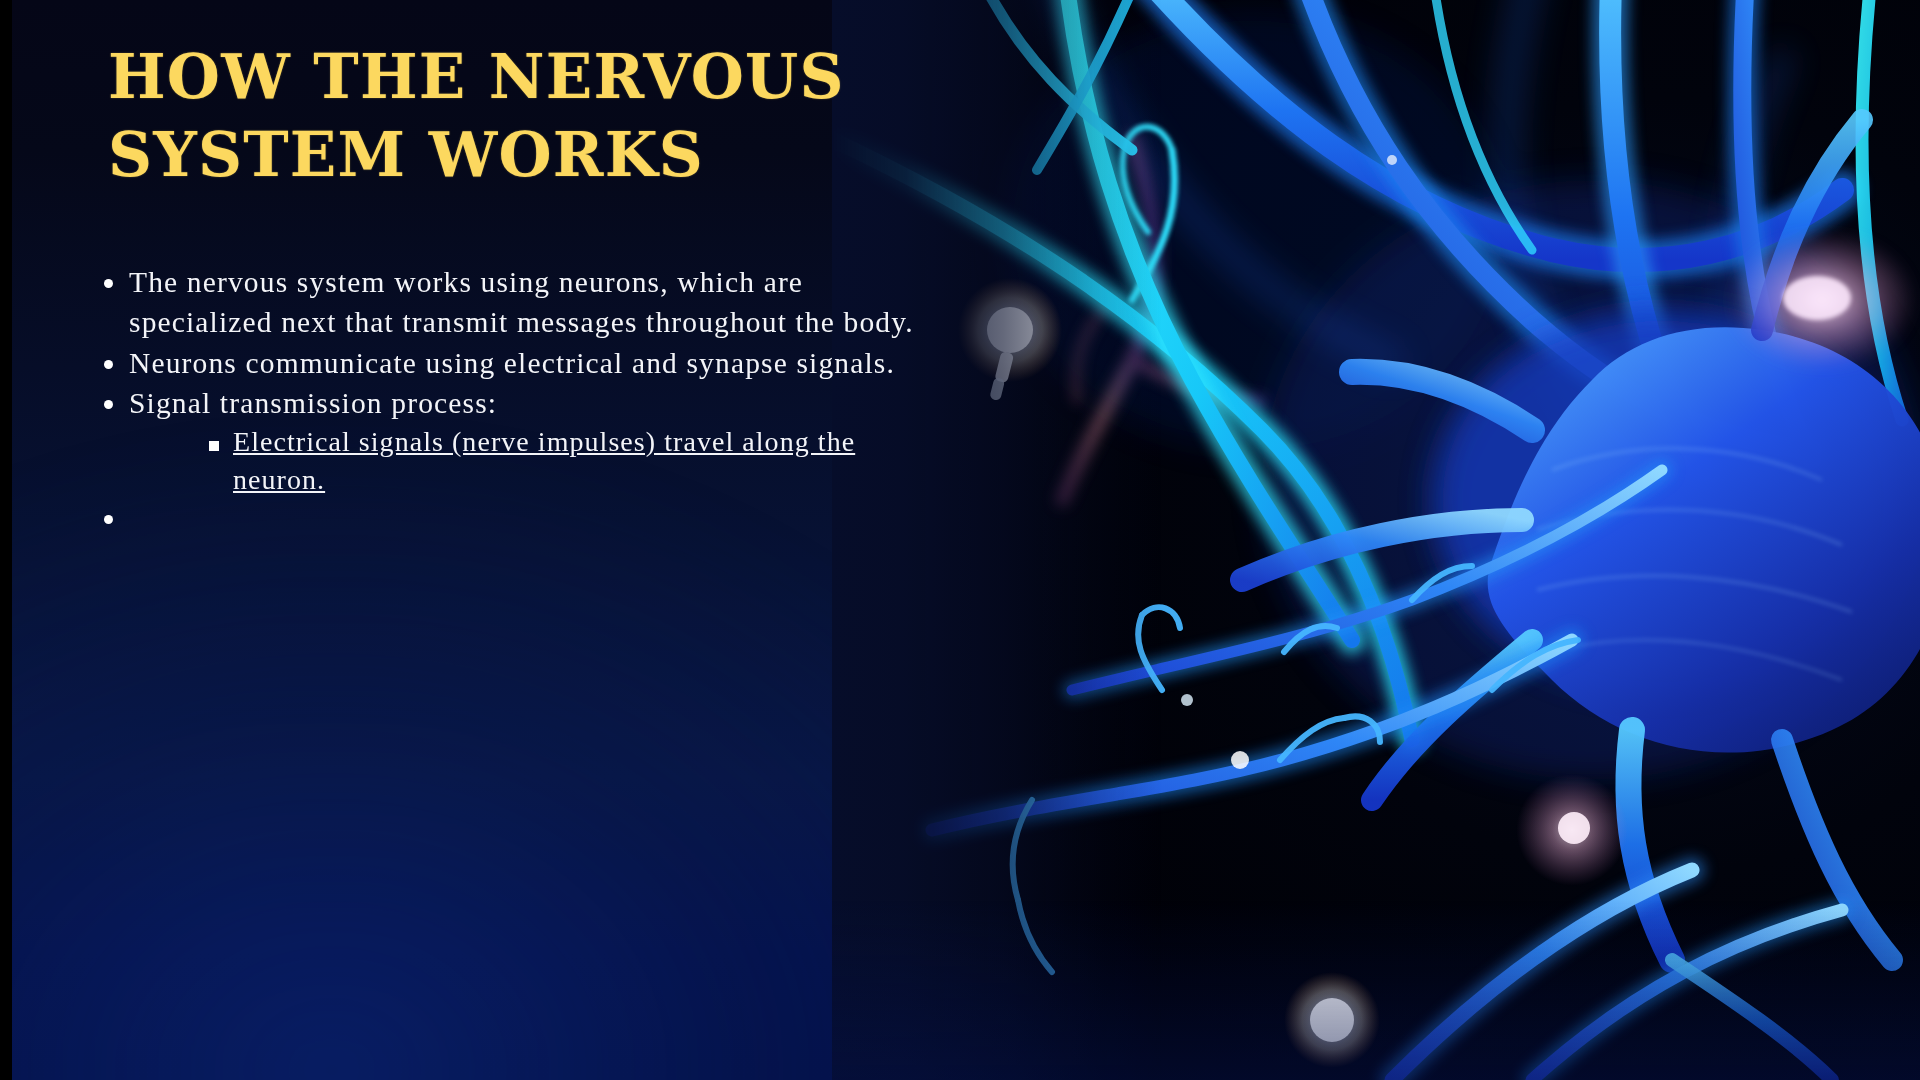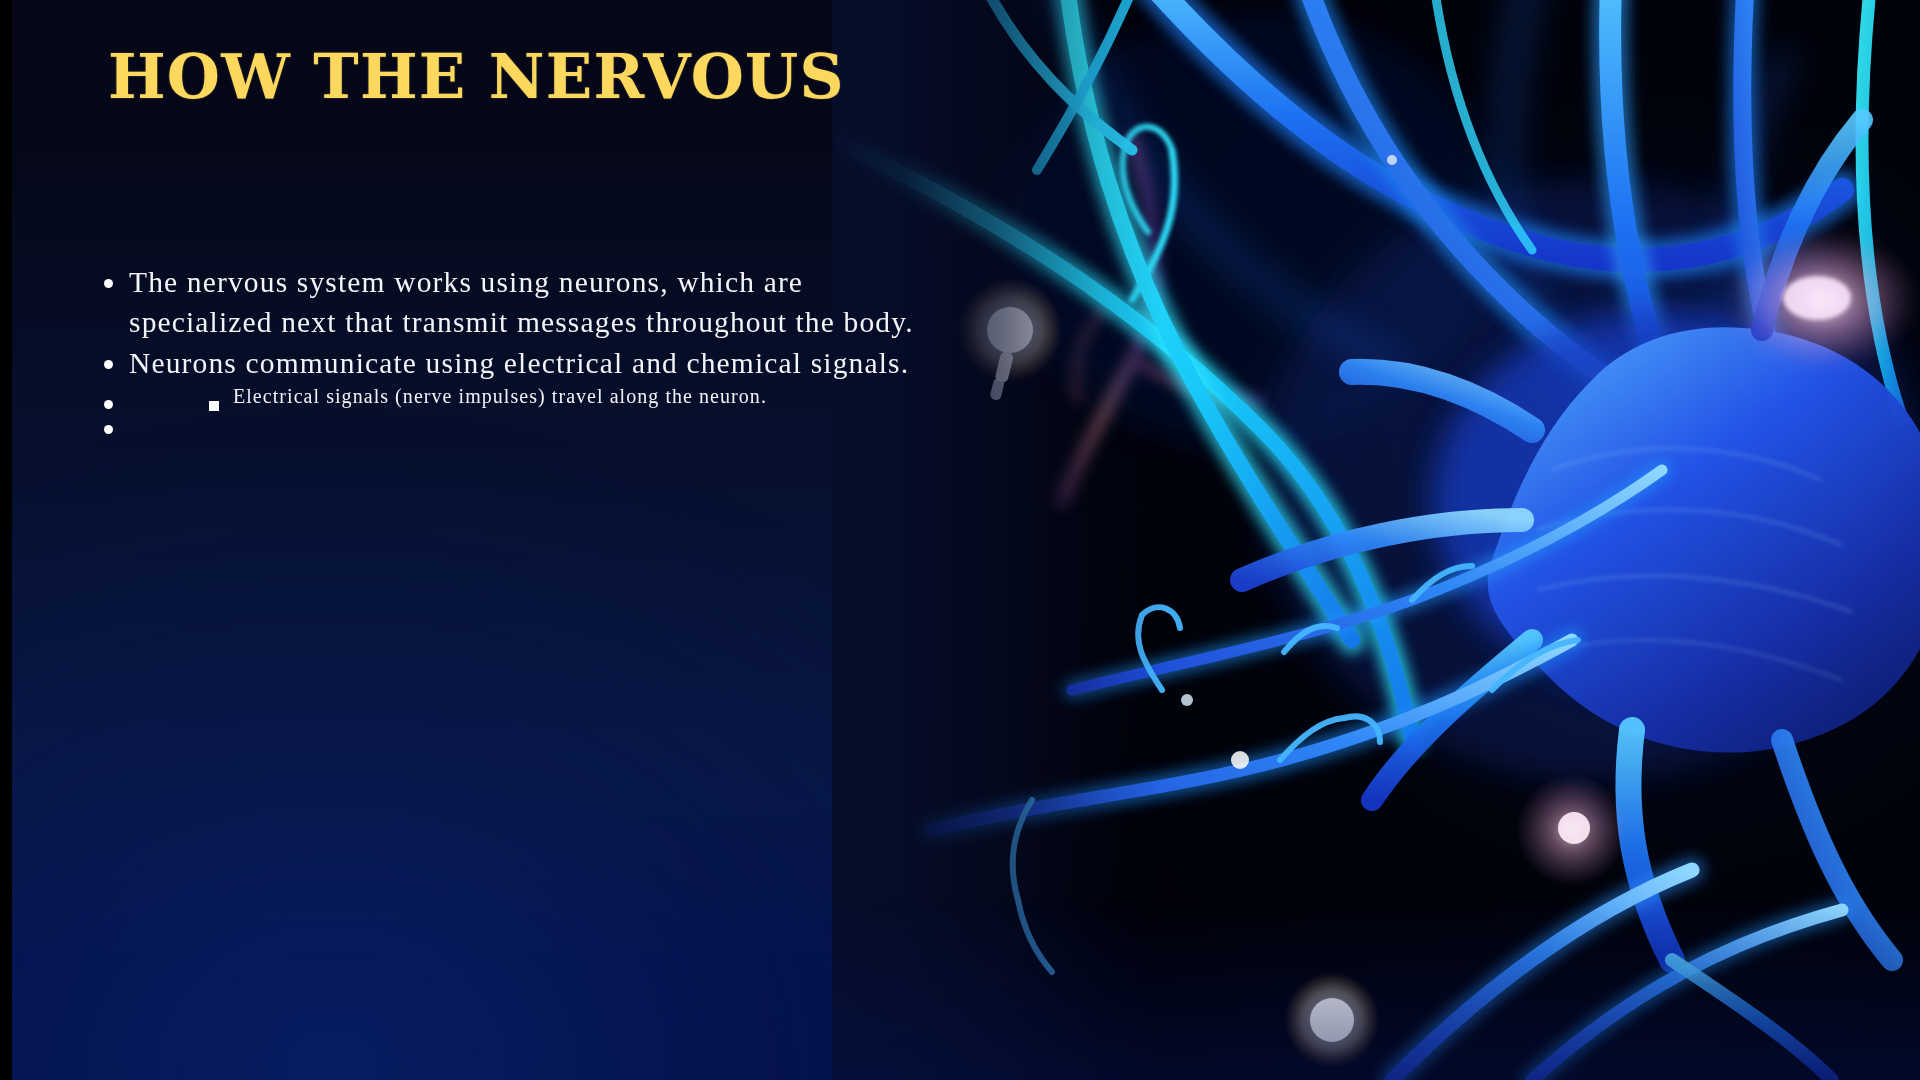--- a/index.html
+++ b/index.html
@@ -144,24 +144,25 @@
   ul.lvl2 {
     list-style: none;
     margin: 0;
     padding: 0;
   }
   ul.lvl2 > li {
     position: relative;
     padding-left: 32px;
     margin-left: 72px;
     color: #f3f4f8;
-    font-size: 20px;
+    font-size: 28px;
     line-height: 1.365;
     letter-spacing: 1.05px;
     max-width: 760px;
+    text-decoration: underline;
   }
   ul.lvl2 > li::before {
     content: "";
     position: absolute;
     left: 8px;
     top: 18px;
     width: 10px;
     height: 10px;
     background: #ffffff;
   }
@@ -378,34 +379,36 @@
     </svg>
 
     <div class="art-fade-left"></div>
     <div class="art-fade-bottom"></div>
   </div>
 
   <div class="content">
 
     <h1 class="title">
       <span class="title-line">HOW THE NERVOUS</span>
+      <span class="title-line">SYSTEM WORKS</span>
     </h1>
 
     <div class="body">
       <ul class="lvl1">
 
         <li>
           <span>The nervous system works using neurons, which are specialized next that transmit messages throughout the body.</span>
         </li>
 
         <li>
-          <span>Neurons communicate using electrical and chemical signals.</span>
+          <span>Neurons communicate using electrical and synapse signals.</span>
         </li>
 
         <li>
+          <span>Signal transmission process:</span>
           <ul class="lvl2">
             <li>
               <span>Electrical signals (nerve impulses) travel along the neuron.</span>
             </li>
           </ul>
         </li>
 
         <li class="empty-item">
           <span></span>
         </li>

